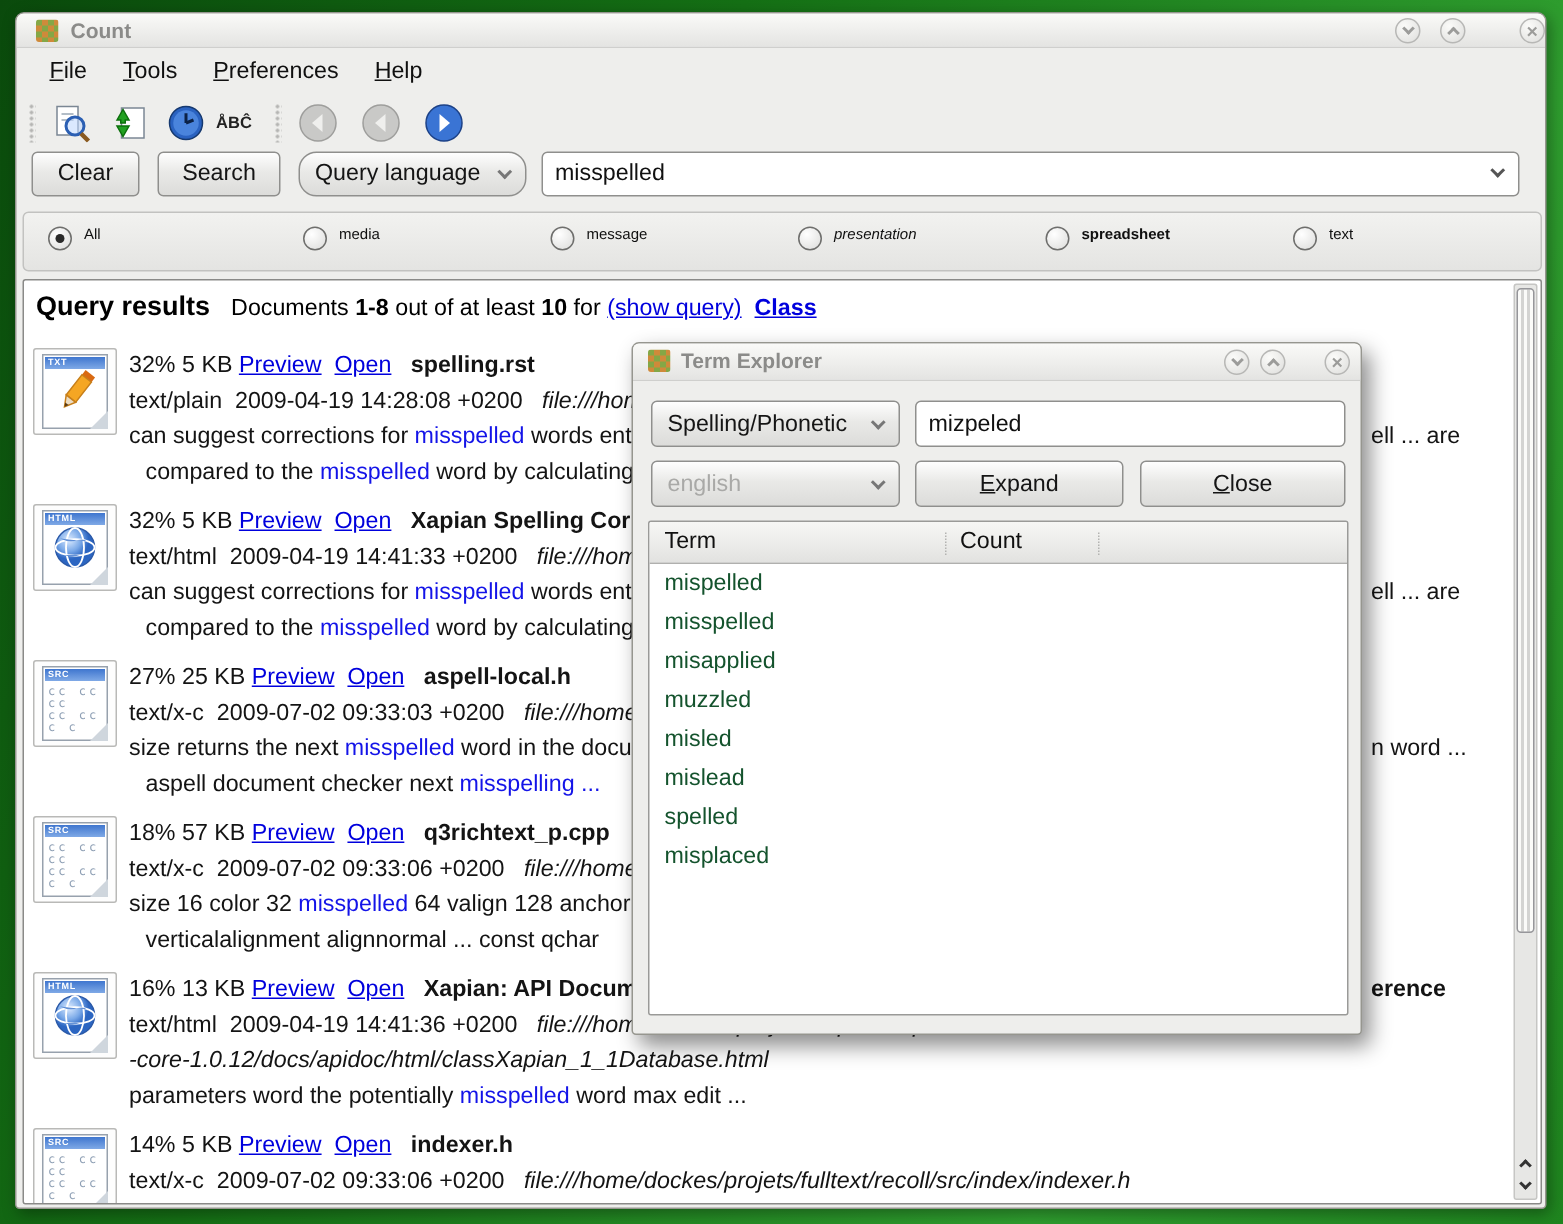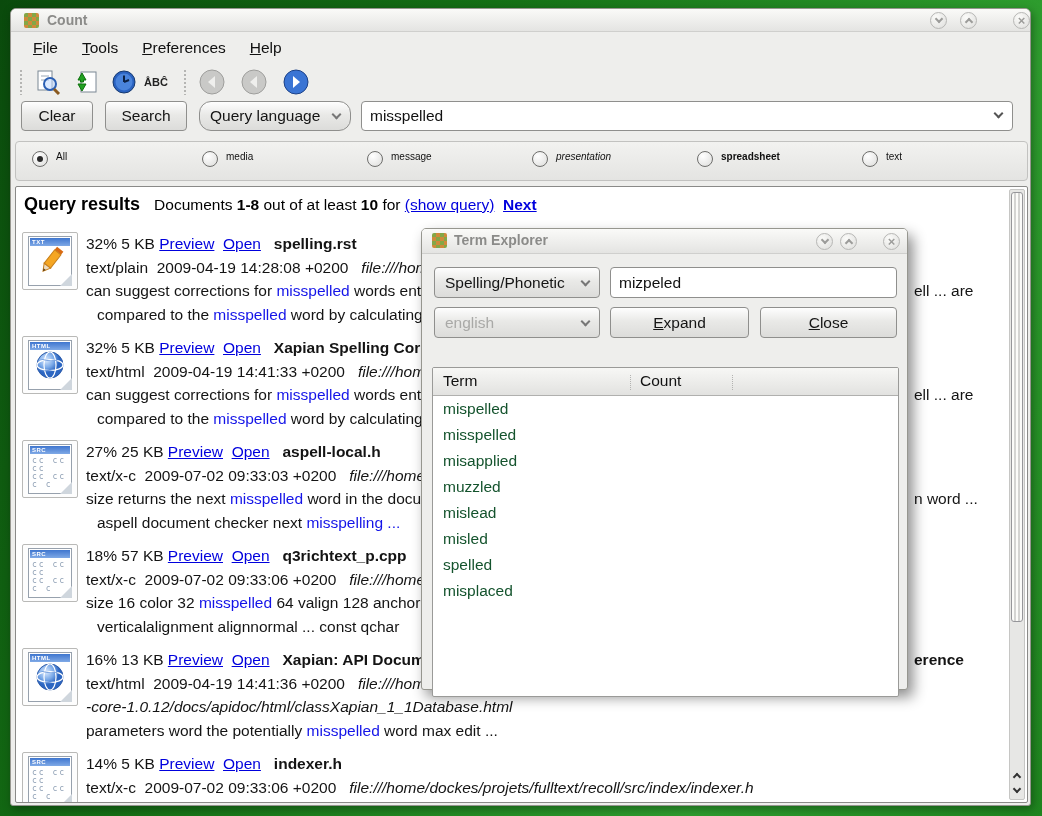--- a/index.html
+++ b/index.html
@@ -108,21 +108,21 @@
   .sarrow .chev { border-color:#333; width:6px; height:6px; }
   
   #dialog { position:absolute; left:421px; top:228px; width:487px; height:462px;
     background:#eeeeec; border:1px solid #96968f; border-radius:5px 5px 3px 3px;
     box-shadow:5px 7px 14px rgba(0,0,0,.45); z-index:10; }
   #dialog .titlebar { border-radius:4px 4px 0 0; height:25px; }
   .dcombo { display:flex; align-items:center; justify-content:space-between; padding:0 10px; }
   .dcombo.dis { color:#a9a9a7; }
   .dcombo .chev { border-color:#777; }
   .ttable { position:absolute; left:10px; top:118px; width:467px; height:330px;
-    background:#fff; border:1px solid #9a9a98; border-radius:2px; overflow:hidden;margin-top:20px; }
+    background:#fff; border:1px solid #9a9a98; border-radius:2px; overflow:hidden; }
   .thead { position:absolute; left:0; right:0; top:0; height:28px;
     background:linear-gradient(#f7f7f5,#e2e2e0); border-bottom:1px solid #b0b0ae; }
   .thead .hlbl { position:absolute; top:4px; font-size:15.5px; color:#111; }
   .hsep { position:absolute; top:7px; height:15px; border-left:1px dotted #b3b3b1; }
   .tbody { position:absolute; left:0; right:0; top:28px; bottom:0; }
   .trow { display:flex; height:26px; line-height:26px; font-size:15.5px; color:#14532d; }
   .tcell-term { padding-left:10px; width:200px; }
   .tcell-count { flex:1; }
   .accel .u { text-decoration:underline; }
 </style>
@@ -234,21 +234,21 @@
       </label>
     <label class="radioopt" style="left:846px;">
         <span class="radio"></span>
         <span>text</span>
       </label>
   </div>
 
   <div id="results">
     <div class="rheader">
       <span class="rtitle">Query results</span>
-      <span class="rhseg"><span class="seg p">Documents </span><span class="seg b">1-8</span><span class="seg p"> out of at least </span><span class="seg b">10</span><span class="seg p"> for </span><span class="seg l">(show query)</span><span class="seg p">  </span><span class="seg lb">Next</span></span>
+      <span class="rhseg"><span class="seg p">Documents </span><span class="seg b">1-8</span><span class="seg p"> out of at least </span><span class="seg b">10</span><span class="seg p"> for </span><span class="seg l">(show query)</span><span class="seg p">  </span><span class="seg lb">Class</span></span>
     </div>
 
     <div class="ritem" style="top:43px;">
       <span class="fileicon">
         <span class="page">
             <span class="pagebar">TXT</span>
           <svg width="34" height="36" viewBox="0 0 34 36" style="position:absolute;left:5px;top:6px;">
               <g transform="rotate(38 17 18)">
                 <rect x="13" y="3" width="8" height="4" fill="#d96a12"></rect>
                 <rect x="13" y="7" width="8" height="17" fill="#f5a623" stroke="#c77f1a"></rect>
@@ -439,28 +439,28 @@
         </div>
         <div class="trow">
           <span class="tcell-term">misapplied</span>
           <span class="tcell-count"></span>
         </div>
         <div class="trow">
           <span class="tcell-term">muzzled</span>
           <span class="tcell-count"></span>
         </div>
         <div class="trow">
+          <span class="tcell-term">misled</span>
+          <span class="tcell-count"></span>
+        </div>
+        <div class="trow">
           <span class="tcell-term">mislead</span>
           <span class="tcell-count"></span>
         </div>
         <div class="trow">
-          <span class="tcell-term">misled</span>
-          <span class="tcell-count"></span>
-        </div>
-        <div class="trow">
           <span class="tcell-term">spelled</span>
           <span class="tcell-count"></span>
         </div>
         <div class="trow">
           <span class="tcell-term">misplaced</span>
           <span class="tcell-count"></span>
         </div>
       </div>
   </div>
 </div>

